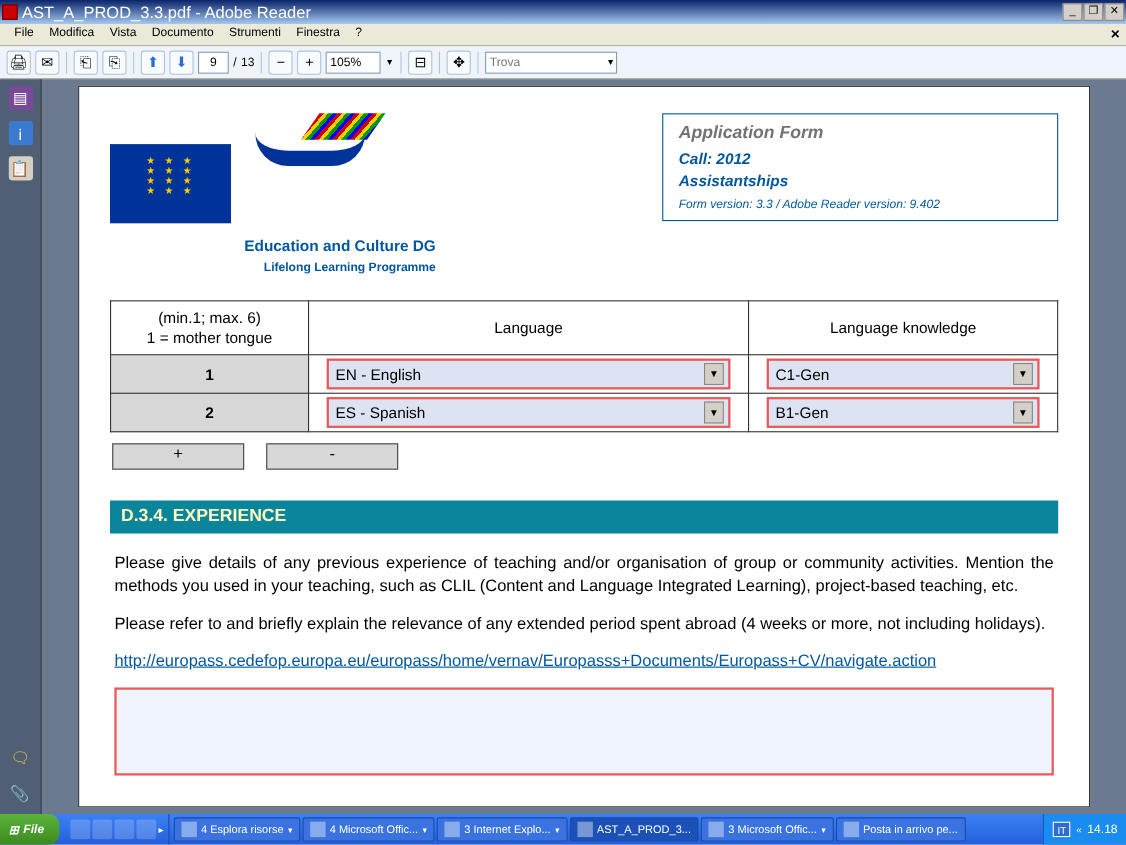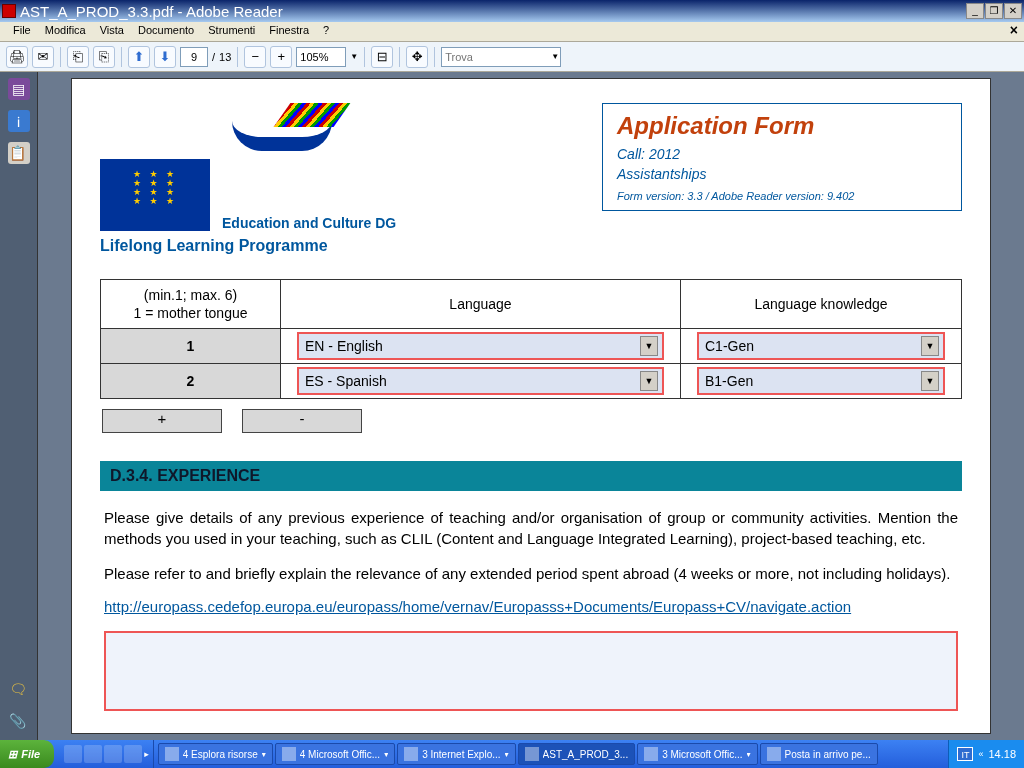--- a/index.html
+++ b/index.html
@@ -28,48 +28,48 @@
 .workarea { display: flex; height: calc(100% - 22px - 20px - 30px - 28px); }
 .sidebar { width: 38px; background: #505f73; border-right: 1px solid #333; display: flex; flex-direction: column; align-items: center; padding-top: 6px; gap: 10px; }
 .sidebar .sico { width: 22px; height: 22px; border-radius: 3px; display: flex; align-items: center; justify-content: center; cursor: pointer; color: #fff; font-size: 14px; }
 .sidebar .spacer { flex: 1; }
 
 .docwrap { flex: 1; background: #6b7a8f; overflow: auto; display: flex; justify-content: center; padding: 6px 0; }
 .page { width: 920px; background: #fff; border: 1px solid #333; padding: 24px 28px 0; }
 
 
 .hdr { display: flex; justify-content: space-between; align-items: flex-start; margin-bottom: 24px; }
-.logo-block { display: flex; align-items: flex-end; gap: 12px; }
+.logo-block { display: flex; align-items: center; gap: 12px; }
 .eu-flag { width: 110px; height: 72px; background: #003399; position: relative; }
 .eu-flag::after { content: "★ ★ ★ ★ ★ ★ ★ ★ ★ ★ ★ ★"; color: #fc0; font-size: 9px; position: absolute; top: 50%; left: 50%; width: 50px; height: 50px; transform: translate(-50%,-50%); letter-spacing: 3px; line-height: 1; word-break: break-all; text-align: center; }
 .logo-text { color: #00579e; font-weight: bold; font-size: 14px; margin-top: 52px; }
 .bird { width: 120px; height: 60px; position: relative; }
 .bird::before { content:""; position:absolute; top:18px; left:10px; width:100px; height:16px; border-radius: 0 0 50px 50px; border-bottom: 14px solid #003399; }
 .bird::after { content:""; position:absolute; top:0; right:0; width:60px; height:24px; background: repeating-linear-gradient(100deg,#c00 0 4px,#fc0 4px 8px,#090 8px 12px,#00f 12px 16px); transform: skewX(-35deg); }
-.subtitle { color: #00579e; font-weight: bold; text-align: left; margin-top: 6px; font-size: 16px; }
+.subtitle { color: #00579e; font-weight: bold; text-align: right; margin-top: 6px; font-size: 11px; }
 .form-box { border: 1.5px solid #00579e; padding: 8px 14px; width: 360px; }
-.form-box h1 { color: #c2410c; font-style: italic; font-size: 24px; font-weight: bold; margin-bottom: 6px; }
-.form-box .line { color: #00579e; font-style: italic; font-weight: normal; font-size: 14px; margin: 4px 0; }
+.form-box h1 { color: #737373; font-style: italic; font-size: 16px; font-weight: bold; margin-bottom: 6px; }
+.form-box .line { color: #00579e; font-style: italic; font-weight: bold; font-size: 14px; margin: 4px 0; }
 .form-box .ver { color: #00579e; font-style: italic; font-size: 11px; margin-top: 8px; }
 
 .lang-table { width: 100%; border-collapse: collapse; margin-bottom: 10px; }
 .lang-table th, .lang-table td { border: 1.5px solid #333; padding: 6px 8px; font-size: 14px; }
 .lang-table th { font-weight: normal; background: #fff; }
 .lang-table th.n { width: 180px; text-align: center; line-height: 1.3; }
 .lang-table th.l { width: 400px; text-align: center; }
 .lang-table th.k { text-align: center; }
 .lang-table td.num { background: #d8d8d8; text-align: center; font-weight: bold; }
 .lang-table td.sel { padding: 3px 16px; }
 .dd { display: flex; align-items: center; border: 2px solid #e55; background: #dce3f2; height: 28px; padding: 0 4px 0 6px; cursor: pointer; font-size: 14px; }
 .dd .arr { width: 18px; height: 20px; background: #d4d0c8; border: 1px solid #888; margin-left: auto; display: flex; align-items: center; justify-content: center; font-size: 9px; }
 
 .btns { display: flex; gap: 20px; margin-left: 2px; margin-bottom: 28px; }
 .btns .btn { width: 120px; height: 24px; background: #d8d8d8; border: 1px solid #444; font-size: 15px; text-align: center; cursor: pointer; }
 
-.section-header { background: #0a8599; color: #0f172a; font-weight: bold; padding: 6px 10px; font-size: 16px; margin-bottom: 16px; }
+.section-header { background: #0a8599; color: #fef9c3; font-weight: bold; padding: 6px 10px; font-size: 16px; margin-bottom: 16px; }
 .body-text { font-size: 15px; line-height: 1.4; margin: 0 4px 14px; text-align: justify; }
 .link { color: #00579e; text-decoration: underline; font-size: 15px; display: block; margin: 0 4px 16px; cursor: pointer; }
 .exp-box { border: 2px solid #e55; background: #eff3fb; height: 80px; margin: 0 4px; }
 
 
 .taskbar { height: 28px; background: linear-gradient(#3c81f3, #245edb); display: flex; align-items: center; font-size: 11px; color: #fff; }
 .start { background: linear-gradient(#5cb33c,#3a8a1e); height: 100%; padding: 0 14px 0 8px; display: flex; align-items: center; font-weight: bold; font-style: italic; border-radius: 0 10px 10px 0; margin-right: 6px; cursor: pointer; }
 .qlaunch { display: flex; gap: 2px; padding: 0 4px; border-right: 1px solid #1a4aab; height: 100%; align-items: center; }
 .qlaunch .q { width: 18px; height: 18px; background: rgba(255,255,255,.2); border-radius: 2px; cursor: pointer; }
 .tasks { display: flex; gap: 2px; flex: 1; padding: 0 4px; }

